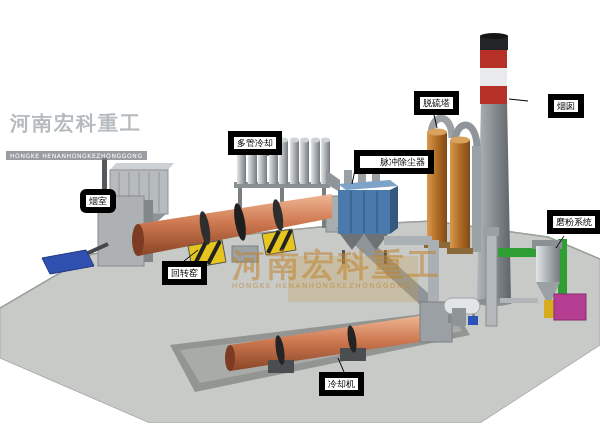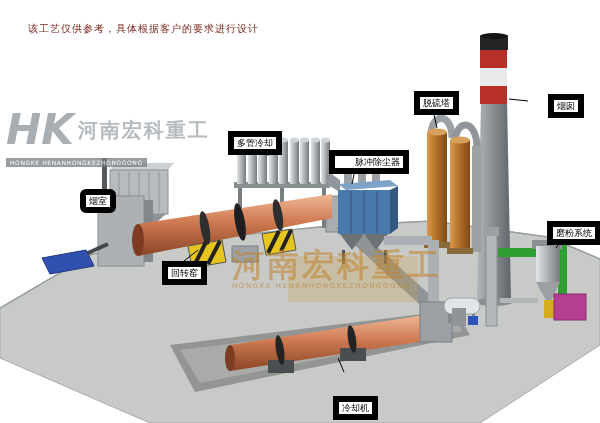--- a/index.html
+++ b/index.html
@@ -202,38 +202,36 @@
       <line x1="268" y1="146" x2="268" y2="156"></line>
       <line x1="356" y1="165" x2="352" y2="184"></line>
       <line x1="432" y1="106" x2="437" y2="128"></line>
       <line x1="528" y1="101" x2="509" y2="99"></line>
       <line x1="564" y1="236" x2="556" y2="248"></line>
       <line x1="184" y1="261" x2="198" y2="250"></line>
       <line x1="344" y1="372" x2="338" y2="358"></line>
     </g>
   </svg>
 
-  <div class="disclaimer">该工艺仅供参考，具体根据客户的要求进行设计</div>
 
   <div class="logo">
     <div class="logo-row">
-      <span class="logo-hk">HK</span>
       <span class="logo-cn">河南宏科重工</span>
     </div>
     <span class="logo-bar">HONGKE HENANHONGKEZHONGGONG</span>
   </div>
 
   <div class="wm-patch"></div>
   <div class="wm">
     <div class="wm-cn">河南宏科重工</div>
     <div class="wm-en">HONGKE HENANHONGKEZHONGGONG</div>
   </div>
 
   <div class="label" style="left:80px;top:189px;border-radius:6px;">烟室</div>
   <div class="label" style="left:228px;top:131px;">多管冷却</div>
-  <div class="label" style="left:329px;top:150px;padding-left:20px;">脉冲除尘器</div>
+  <div class="label" style="left:354px;top:150px;padding-left:20px;">脉冲除尘器</div>
   <div class="label" style="left:414px;top:91px;">脱硫塔</div>
   <div class="label" style="left:548px;top:94px;">烟囱</div>
-  <div class="label" style="left:547px;top:221px;">磨粉系统</div>
+  <div class="label" style="left:547px;top:210px;">磨粉系统</div>
   <div class="label" style="left:162px;top:261px;">回转窑</div>
-  <div class="label" style="left:333px;top:372px;margin-top:24px;">冷却机</div>
+  <div class="label" style="left:319px;top:372px;">冷却机</div>
 
 </div>
 
 </body></html>

